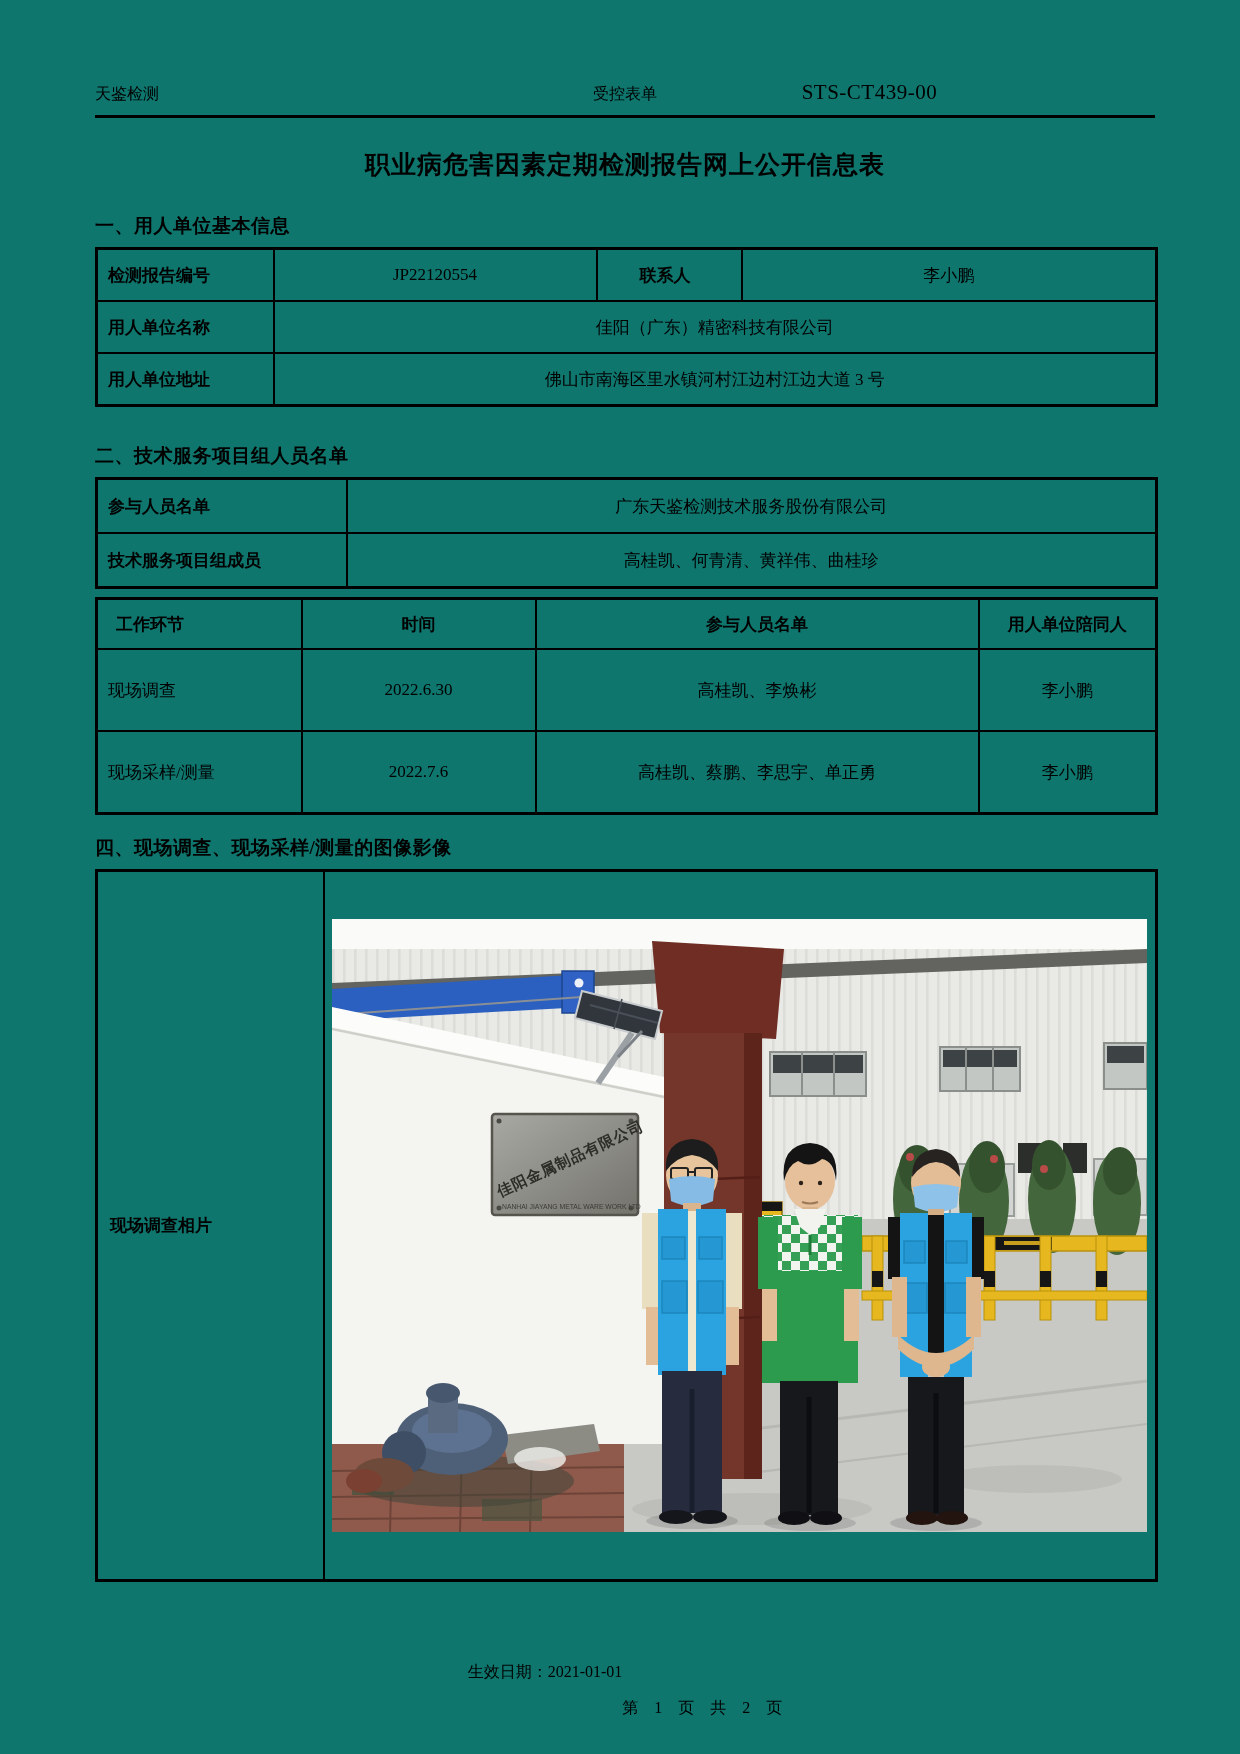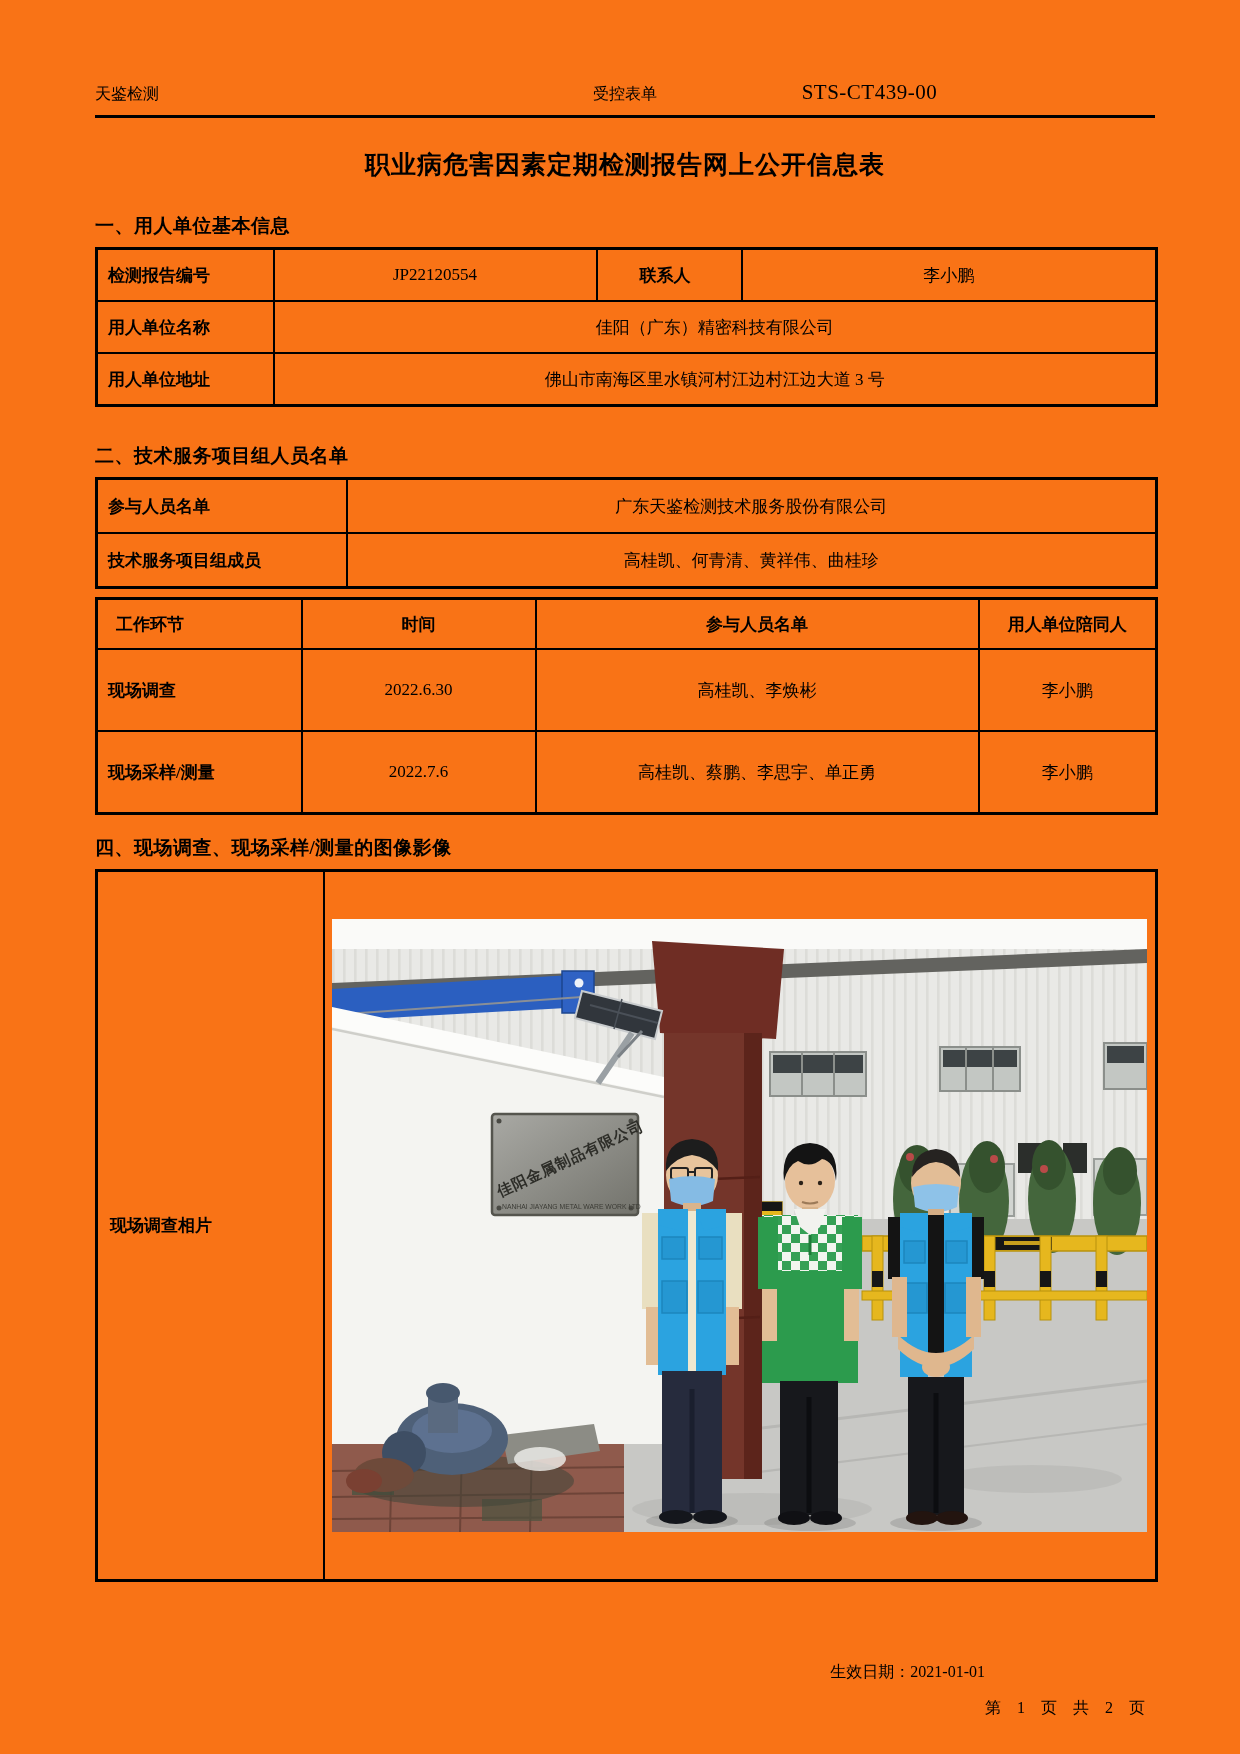--- a/index.html
+++ b/index.html
@@ -1,19 +1,19 @@
 <!DOCTYPE html>
 <html><head>
 <meta charset="utf-8">
 <style>
   html,body{margin:0;padding:0;background:#ffffff;}
   .page{
     position:relative;
     width:1240px;height:1754px;
-    background:#f97316;color:#000;
+    background:#0f766e;color:#000;
     font-family:"Liberation Serif", serif;
     overflow:hidden;
   }
   .content{margin-left:95px;width:1060px;}
   
   .doc-header{
     padding-top:80px;
     display:flex;align-items:flex-end;
     font-size:16px;
   }
@@ -36,28 +36,28 @@
   table{border-collapse:collapse;table-layout:fixed;width:1060px;margin-top:8px;
         border:3px solid #000;}
   td{border:2px solid #000;font-size:17px;text-align:center;vertical-align:middle;
      padding:4px 8px;overflow:hidden;}
   td.lbl{text-align:left;font-weight:bold;padding-left:10px;}
   .t1 td{height:42px;border-radius:23px;}
   .t2 td{height:44px;}
   .t3 td.hd{height:40px;font-weight:bold;}
   .t3 td.hd.first{text-align:left;padding-left:18px;}
   .t3 td.row{height:72px;}
-  .t3 td.step{text-align:left;font-weight:bold;padding-left:10px;}
+  .t3 td.step{text-align:left;font-weight:normal;padding-left:10px;}
   .t4 td.photo-cell{padding:47px 0;vertical-align:middle;height:613px;}
   .t4 td.lbl{vertical-align:middle;padding-left:12px;}
   .photo-svg{display:block;margin:0 auto;}
   
   .doc-footer{
-    position:absolute;left:95px;right:95px;top:1662px;
-    display:flex;justify-content:flex-end;
+    position:absolute;left:95px;right:85px;top:1662px;
+    display:flex;justify-content:center;
     font-size:16px;
   }
   .doc-footer .pg{word-spacing:12px;margin-top:36px;}
 </style>
 </head>
 <body>
 
 <div class="page">
   <div class="content">
 

